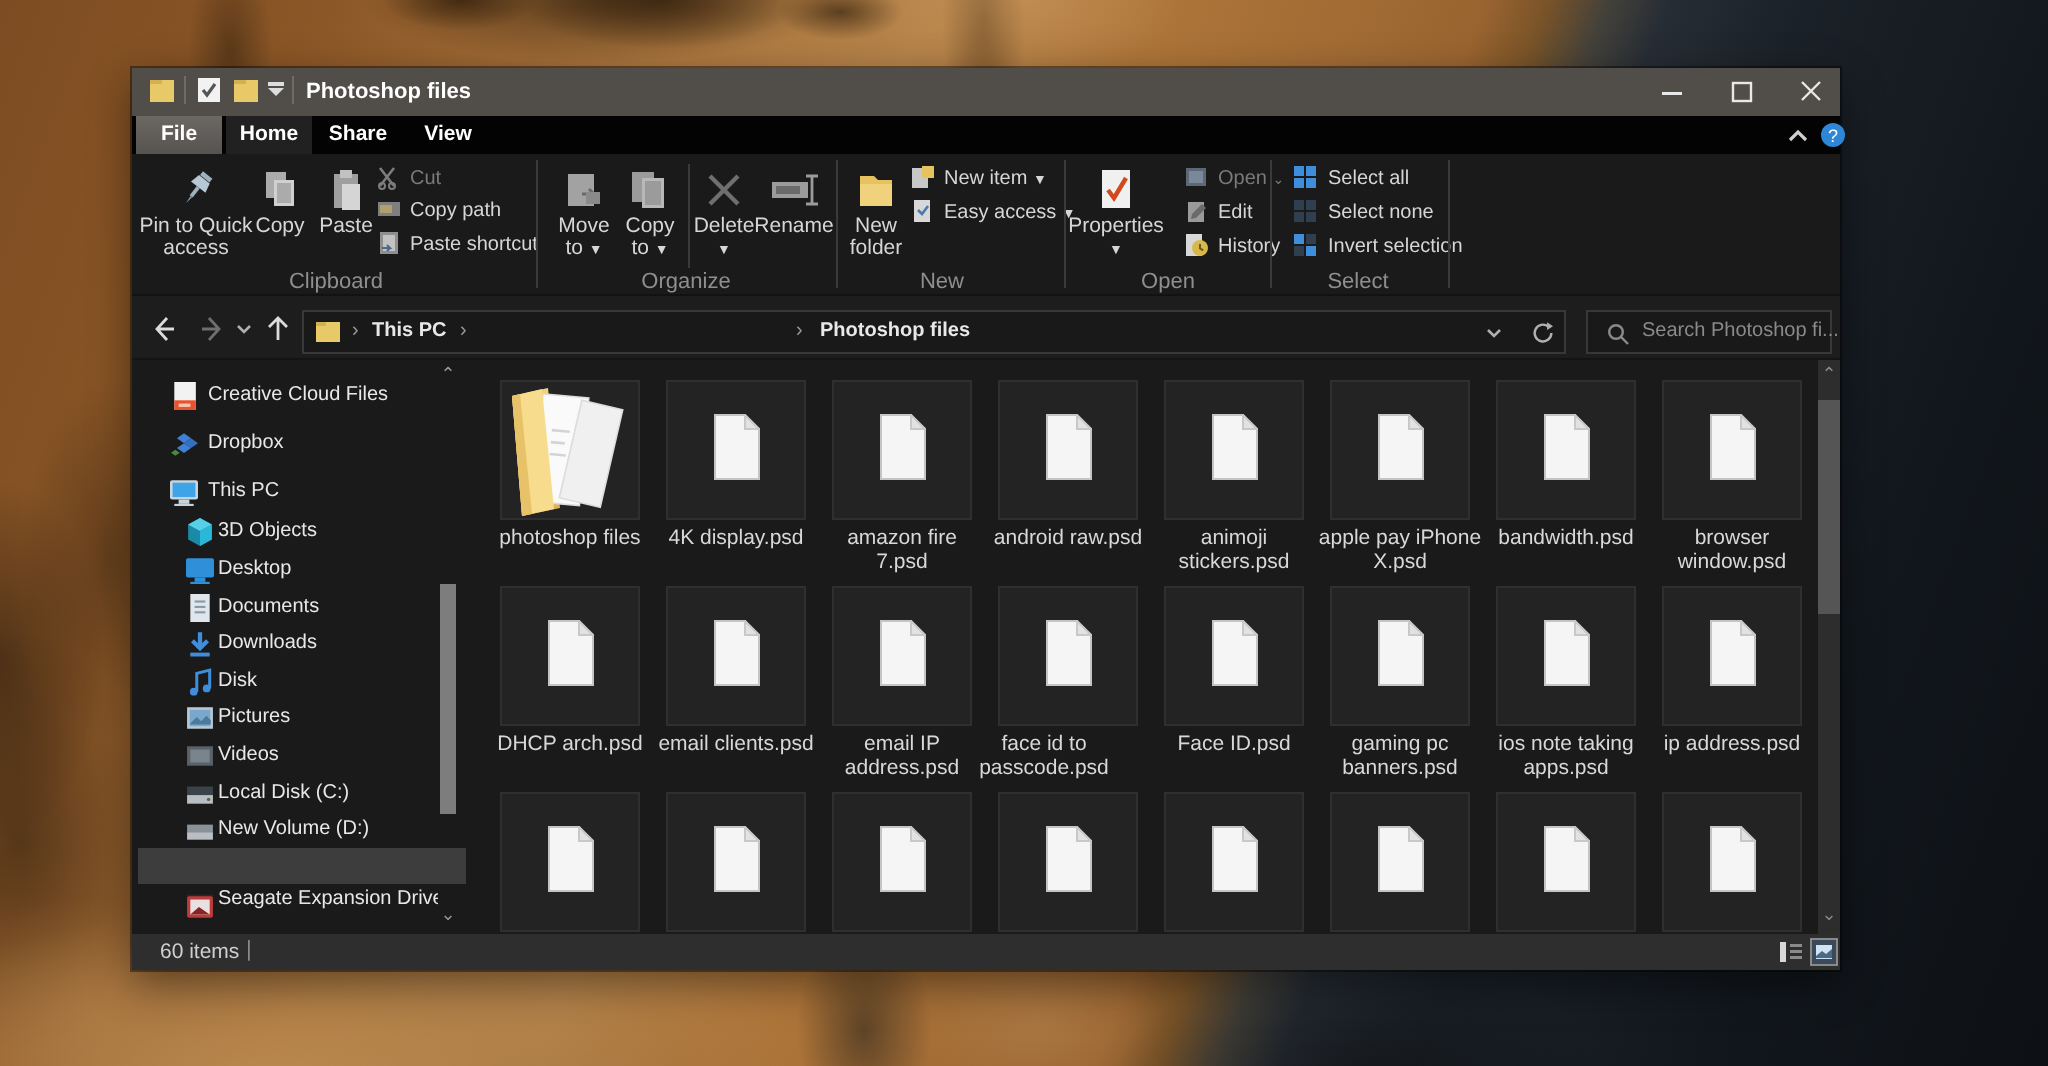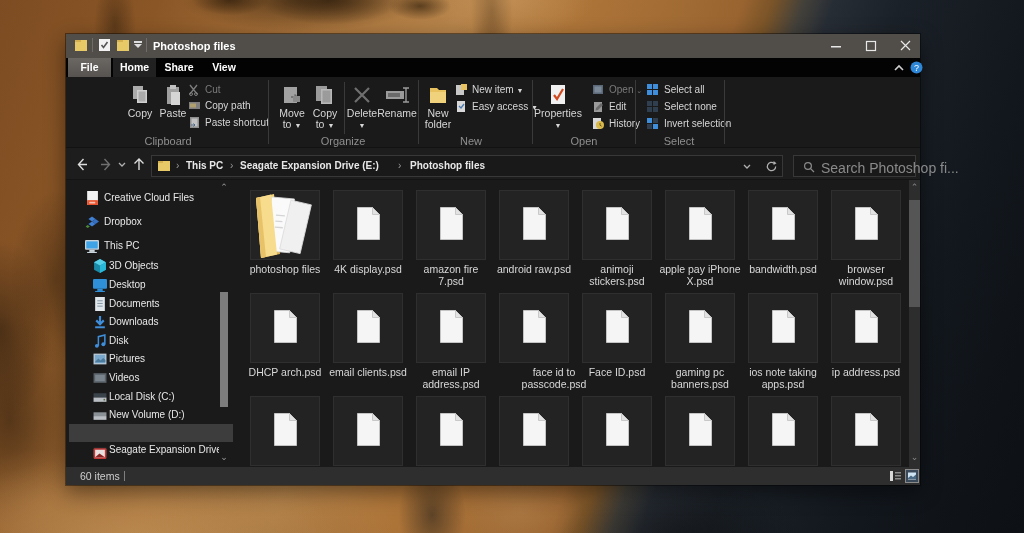--- a/index.html
+++ b/index.html
@@ -115,20 +115,33 @@
     <svg style="position:absolute;left:827px;top:5px" width="12" height="9">
         <path d="M2 7 L6 3 L10 7" stroke="#cfcfcf" stroke-width="1.6" fill="none"></path>
       </svg>
     <svg style="position:absolute;left:844px;top:3px" width="13" height="13">
         <circle cx="6.5" cy="6.5" r="6" fill="#2e86d6"></circle>
         <text x="6.5" y="10" font-size="9" fill="#fff" text-anchor="middle" font-family="Liberation Sans">?</text>
       </svg>
   </div>
   <div id="ribbon">
 
+    <div class="bigbtn" style="left:0px;width:64px">
+      <div class="bic">
+          <svg width="22" height="22" viewBox="0 0 22 22">
+            <g transform="rotate(38 11 11)">
+              <rect x="8" y="1.5" width="6" height="2.4" fill="#9fb1bd"></rect>
+              <path d="M7.6 4.2 h6.8 l1.2 5 h-9.2 z" fill="#b7c7d3"></path>
+              <rect x="10.1" y="9.2" width="1.9" height="5.8" fill="#9fb1bd"></rect>
+              <path d="M10.7 15 l0.4 4.2 l0.6 -4.2 z" fill="#8fa0ac"></path>
+            </g>
+          </svg>
+        </div>
+      Pin to Quick<br>access
+    </div>
     <div class="bigbtn" style="left:58px;width:32px">
       <div class="bic">
           <svg width="20" height="22" viewBox="0 0 20 22">
             <rect x="3" y="2" width="10" height="13" fill="#ababab"></rect>
             <rect x="7" y="6" width="10" height="13" fill="#d0d0d0"></rect>
             <rect x="8.5" y="7.5" width="7" height="10" fill="#ababab"></rect>
           </svg>
         </div>
       Copy
     </div>
@@ -282,37 +295,36 @@
         <path d="M7 22 V11 M2.5 15.5 L7 11 L11.5 15.5" stroke="#dcdcdc" stroke-width="1.4" fill="none"></path>
       </svg>
     <div id="abox">
       <svg style="position:absolute;left:6px;top:4px" width="13" height="12" viewBox="0 0 13 12">
           <rect x="0" y="1" width="12" height="10" fill="#e8c968"></rect>
           <rect x="0" y="1" width="5" height="2" fill="#d4b050"></rect>
         </svg>
       <div class="chev" style="left:24px">›</div>
       <div class="crumb" style="left:34px">This PC</div>
       <div class="chev" style="left:78px">›</div>
-      <div class="crumb" style="left:88px">Seagate Expansion Drive (E:)</div>
       <div class="chev" style="left:246px">›</div>
       <div class="crumb" style="left:258px">Photoshop files</div>
       <svg style="position:absolute;left:590px;top:7px" width="10" height="8">
           <path d="M2 2 L5 5 L8 2" stroke="#b0b0b0" stroke-width="1.3" fill="none"></path>
         </svg>
       <svg style="position:absolute;left:613px;top:4px" width="13" height="13" viewBox="0 0 14 14">
           <path d="M11.5 7 a4.5 4.5 0 1 1 -1.7 -3.5" stroke="#b0b0b0" stroke-width="1.3" fill="none"></path>
           <path d="M9.2 1.2 L12.4 3.4 L9.2 5.4 z" fill="#b0b0b0"></path>
         </svg>
     </div>
     <div id="sbox">
       <svg style="position:absolute;left:9px;top:5px" width="12" height="12" viewBox="0 0 12 12">
           <circle cx="5" cy="5" r="3.4" stroke="#8a8a8a" stroke-width="1.2" fill="none"></circle>
           <path d="M7.6 7.6 L11 11" stroke="#8a8a8a" stroke-width="1.2"></path>
         </svg>
-      <div style="position:absolute;left:27px;top:4px;white-space:nowrap;font-size:14px">Search Photoshop fi...</div>
+      <div style="position:absolute;left:27px;top:4px;white-space:nowrap;font-size:10px">Search Photoshop fi...</div>
     </div>
   </div>
   <div id="cbody">
     <div id="seagate-hl"></div>
 
     <div id="siderows">
         <div class="srow" style="top:8px;left:0;width:167px">
           <svg style="left:19px" width="14" height="14" viewBox="0 0 13 13">
             <rect x="2" y="0" width="10" height="13" fill="#f2f2f2"></rect>
             <rect x="2" y="8.5" width="10" height="4.5" fill="#e8532e"></rect>
@@ -509,21 +521,21 @@
         <div style="position:absolute;left:374px;top:130px"><svg width="23" height="33" viewBox="0 0 23 33">
             <path d="M0.5 0.5 H15.5 L22.5 7.5 V32.5 H0.5 Z" fill="#f5f5f5" stroke="#c4c4c4" stroke-width="1"></path>
             <path d="M15.5 0.5 V7.5 H22.5 Z" fill="#e2e2e2" stroke="#c8c8c8" stroke-width="1"></path>
           </svg></div>
         <div class="tlabel" style="left:341px;top:186px">email IP<br>address.psd</div>
         <div class="tile" style="left:433px;top:113px"></div>
         <div style="position:absolute;left:457px;top:130px"><svg width="23" height="33" viewBox="0 0 23 33">
             <path d="M0.5 0.5 H15.5 L22.5 7.5 V32.5 H0.5 Z" fill="#f5f5f5" stroke="#c4c4c4" stroke-width="1"></path>
             <path d="M15.5 0.5 V7.5 H22.5 Z" fill="#e2e2e2" stroke="#c8c8c8" stroke-width="1"></path>
           </svg></div>
-        <div class="tlabel" style="left:444px;top:186px">face id to<br>passcode.psd</div>
+        <div class="tlabel" style="left:412px;top:186px">face id to<br>passcode.psd</div>
         <div class="tile" style="left:516px;top:113px"></div>
         <div style="position:absolute;left:540px;top:130px"><svg width="23" height="33" viewBox="0 0 23 33">
             <path d="M0.5 0.5 H15.5 L22.5 7.5 V32.5 H0.5 Z" fill="#f5f5f5" stroke="#c4c4c4" stroke-width="1"></path>
             <path d="M15.5 0.5 V7.5 H22.5 Z" fill="#e2e2e2" stroke="#c8c8c8" stroke-width="1"></path>
           </svg></div>
         <div class="tlabel" style="left:507px;top:186px">Face ID.psd</div>
         <div class="tile" style="left:599px;top:113px"></div>
         <div style="position:absolute;left:623px;top:130px"><svg width="23" height="33" viewBox="0 0 23 33">
             <path d="M0.5 0.5 H15.5 L22.5 7.5 V32.5 H0.5 Z" fill="#f5f5f5" stroke="#c4c4c4" stroke-width="1"></path>
             <path d="M15.5 0.5 V7.5 H22.5 Z" fill="#e2e2e2" stroke="#c8c8c8" stroke-width="1"></path>

